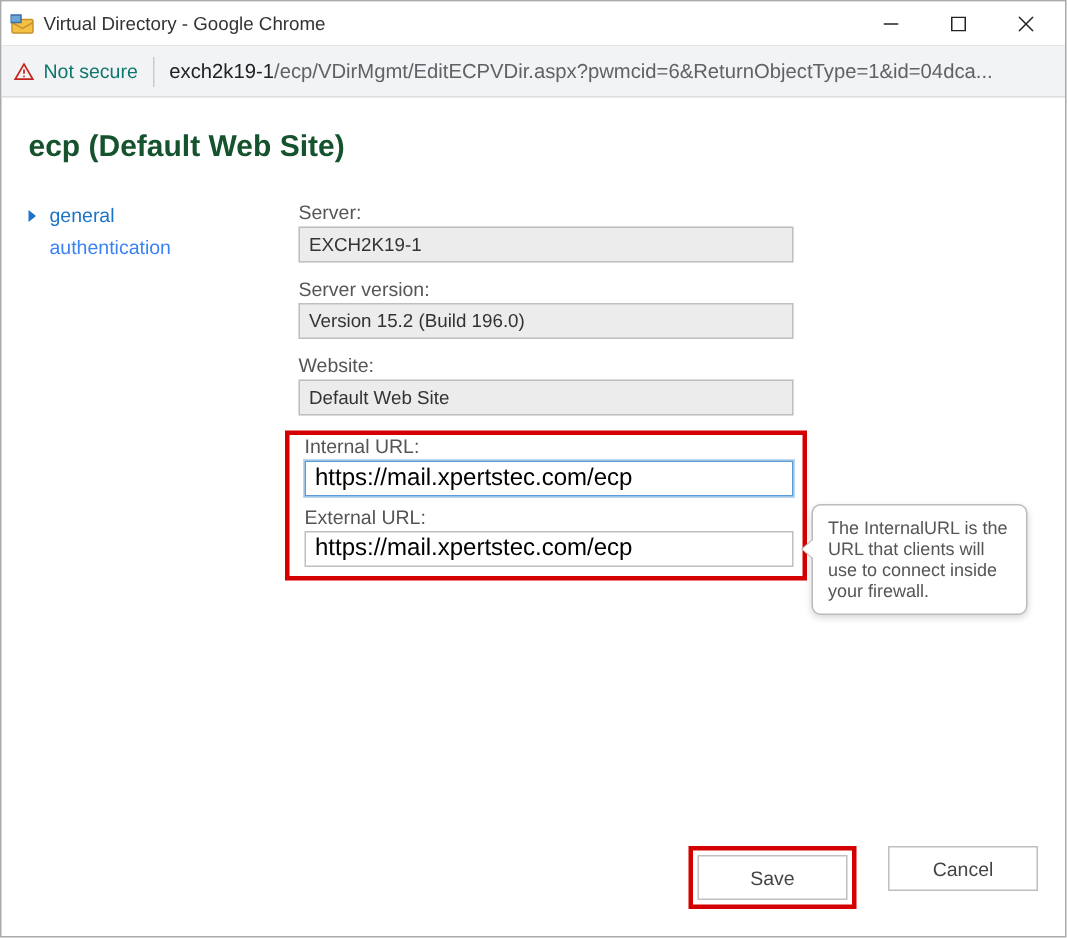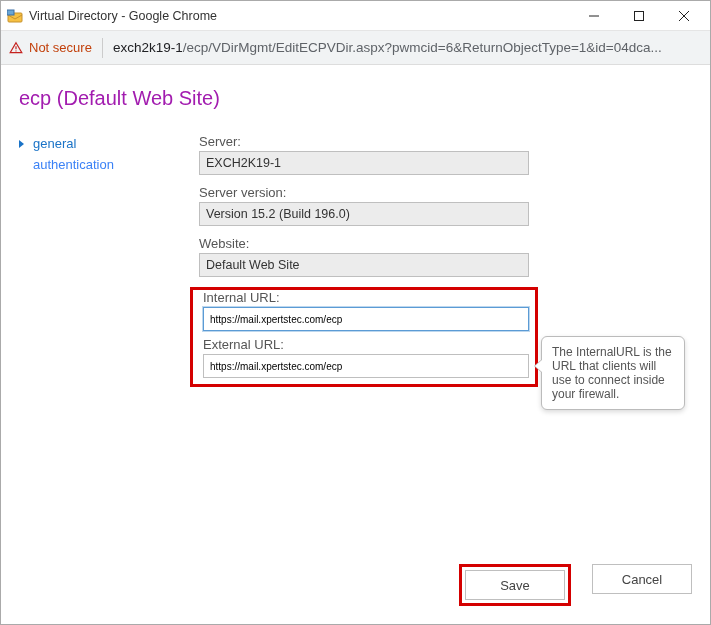--- a/index.html
+++ b/index.html
@@ -48,21 +48,21 @@
   .addressbar {
     height: 34px;
     background: #f1f3f4;
     display:flex;
     align-items:center;
     padding: 0 8px;
     border-bottom: 1px solid #ddd;
   }
   .addressbar .secure {
     display:flex; align-items:center;
-    color:#c2410c;
+    color:#0f766e;
     font-size: 13px;
     padding-right: 10px;
     border-right: 1px solid #ccc;
     height: 20px;
   }
   .addressbar .secure svg { margin-right:6px; }
   .addressbar .url {
     margin-left: 10px;
     color: #5f6368;
     font-size: 13.5px;
@@ -74,22 +74,22 @@
   .addressbar .url .host { color:#202124; }
 
   
   .content {
     position:absolute;
     top: 64px; left:0; right:0; bottom:0;
     padding: 22px 18px 18px 18px;
   }
   .page-title {
     font-size: 20px;
-    color:#a21caf;
-    font-weight: 400;
+    color:#14532d;
+    font-weight: 700;
     margin: 0 0 24px 0;
   }
 
   .layout {
     display:flex;
     align-items:flex-start;
   }
   .sidebar {
     width: 180px;
     flex-shrink:0;
@@ -133,21 +133,21 @@
     font-size:12.5px;
     color:#333;
     height:24px;
     line-height:16px;
     overflow:hidden;
   }
   .field-input {
     width:100%;
     border:1px solid #bfbfbf;
     padding:3px 6px;
-    font-size:10px;
+    font-size:16px;
     height:24px;
     font-family:inherit;
     outline:none;
   }
   .field-input.focused {
     border-color:#5b9bd5;
     box-shadow: 0 0 0 1px rgba(91,155,213,.4);
   }
 
   .highlight-group {

